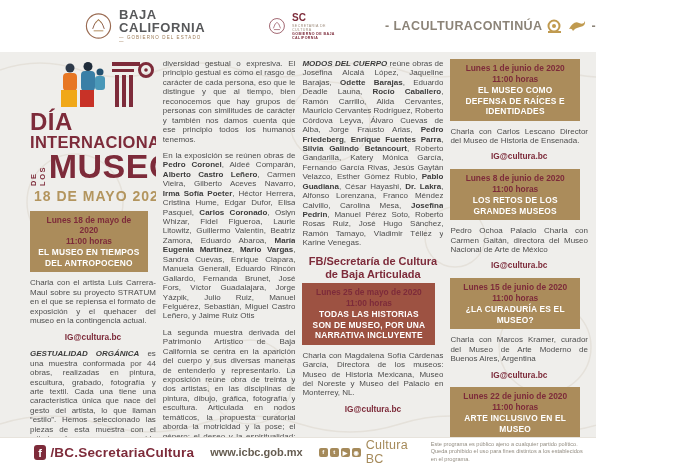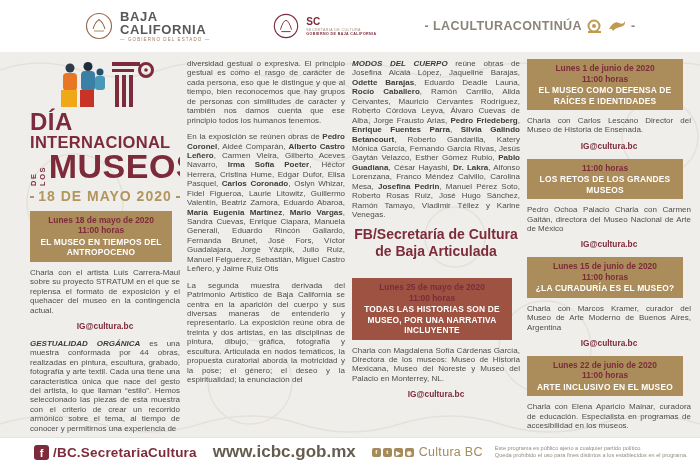--- a/index.html
+++ b/index.html
@@ -1,16 +1,16 @@
 <!DOCTYPE html>
 <html><head>
 <meta charset="utf-8">
 <style>
   html,body{margin:0;padding:0;background:#fff;}
-  .page{position:relative;width:700px;height:466px;overflow:hidden;background:#fff;
+  .page{position:relative;width:596px;height:466px;overflow:hidden;background:#fff;
         font-family:"Liberation Sans",sans-serif;color:#4e4e4e;}
   
   header{position:absolute;top:0;left:0;right:0;height:52px;background:#fff;
          display:flex;align-items:center;padding-left:84px;box-sizing:border-box;z-index:3;}
   .hgroup{display:flex;align-items:center;gap:6px;}
   .bc-text{line-height:1;}
   .bc-main{font-size:13px;font-weight:bold;color:#57585a;letter-spacing:.6px;}
   .bc-sub{font-size:4.5px;color:#9b7a55;letter-spacing:1.1px;margin-top:2px;}
   .sc{margin-left:62px;}
   .sc-abbr{font-size:10px;font-weight:bold;color:#7d2b3a;line-height:1;}
@@ -27,40 +27,40 @@
   .col1{width:150px;}.col2{width:158px;}.col3{width:168px;}.col4{width:164px;}
   p.para{margin:0 0 7px 0;}
   b{color:#3c3c3c;}
   .bi{font-style:italic;font-weight:bold;color:#3c3c3c;}
   .ig{color:#7d2b3a;font-weight:bold;text-align:center;font-size:8.3px;margin:1px 0 7px 0;}
   
   .ev{background:#ab8c5b;text-align:center;padding:4px 7px;margin:0 8px 6px 0;}
   .ev .d{color:#7d2b3a;font-weight:bold;font-size:8.4px;line-height:1.25;}
   .ev .t{color:#fff;font-weight:bold;font-size:8.4px;line-height:1.25;letter-spacing:.2px;margin-top:1px;}
   .ev.red{background:#9d5242;text-align:center;}
-  .fbline{color:#7d2b3a;font-weight:bold;text-align:center;font-size:14px;line-height:1.2;margin:1px 0 18px 0;}
+  .fbline{color:#7d2b3a;font-weight:bold;text-align:center;font-size:11px;line-height:1.2;margin:1px 0 2px 0;}
   
   .logo{margin:0 0 6px 0;}
   .logo-art{display:block;margin:2px 0 2px 26px;}
   .t-dia{font-size:24px;font-weight:bold;color:#7d2b3a;line-height:.95;letter-spacing:.5px;}
   .t-int{font-size:16.5px;font-weight:bold;color:#7d2b3a;line-height:1;letter-spacing:.3px;}
   .t-row{display:flex;align-items:flex-start;}
   .t-delos{writing-mode:vertical-rl;transform:rotate(180deg);font-size:7.5px;font-weight:bold;
            color:#7d2b3a;letter-spacing:1.6px;height:34px;margin:2px 1px 0 0;}
   .t-mus{font-size:34px;font-weight:bold;color:#7d2b3a;line-height:.95;letter-spacing:.5px;}
   .t-date{display:flex;align-items:center;gap:4px;margin-top:2px;}
   .t-date .ln{flex:1;height:2px;background:#b3955e;}
   .t-date .tx{color:#b3955e;font-weight:bold;font-size:14px;letter-spacing:1px;white-space:nowrap;}
   
   footer{position:absolute;left:0;right:0;bottom:0;height:29px;background:#fff;z-index:3;
          display:flex;align-items:center;padding:0 6px 0 34px;box-sizing:border-box;border-top:1px solid #e7e3dc;}
   .fb-ic{width:15px;height:15px;border-radius:3px;background:#7d2b3a;color:#fff;font-weight:bold;
          font-size:11px;display:flex;align-items:flex-end;justify-content:center;line-height:1.15;}
   .fb-handle{color:#7d2b3a;font-weight:bold;font-size:13.5px;margin-left:4px;letter-spacing:.2px;}
-  .site{color:#655c50;font-weight:bold;font-size:17px;margin-left:16px;}
+  .site{color:#655c50;font-weight:bold;font-size:11px;margin-left:16px;}
   .socials{display:flex;gap:2px;margin-left:16px;}
   .soc{width:9px;height:9px;border-radius:2px;background:#a58a5a;color:#fff;font-size:6px;font-weight:bold;
        display:flex;align-items:center;justify-content:center;}
   .brand{color:#a58a5a;font-size:12.5px;margin-left:5px;letter-spacing:.3px;}
   .disclaimer{margin-left:12px;font-size:5.6px;color:#938d82;line-height:1.3;text-align:left;}
 </style>
 </head>
 <body>
 
 <div class="page">
@@ -187,20 +187,21 @@
     <div class="col col4">
       <div class="ev">
         <div class="d">Lunes 1 de junio de 2020</div>
         <div class="d">11:00 horas</div>
         <div class="t">EL MUSEO COMO DEFENSA DE RAÍCES E IDENTIDADES</div>
       </div>
       <p class="para">Charla con Carlos Lescano Director del Museo de Historia de Ensenada.</p>
       <div class="ig">IG@cultura.bc</div>
 
       <div class="ev">
+        <div class="d">Lunes 8 de junio de 2020</div>
         <div class="d">11:00 horas</div>
         <div class="t">LOS RETOS DE LOS GRANDES MUSEOS</div>
       </div>
       <p class="para">Pedro Ochoa Palacio Charla con Carmen Gaitán, directora del Museo Nacional de Arte de México</p>
       <div class="ig">IG@cultura.bc</div>
 
       <div class="ev">
         <div class="d">Lunes 15 de junio de 2020</div>
         <div class="d">11:00 horas</div>
         <div class="t">¿LA CURADURÍA ES EL MUSEO?</div>

